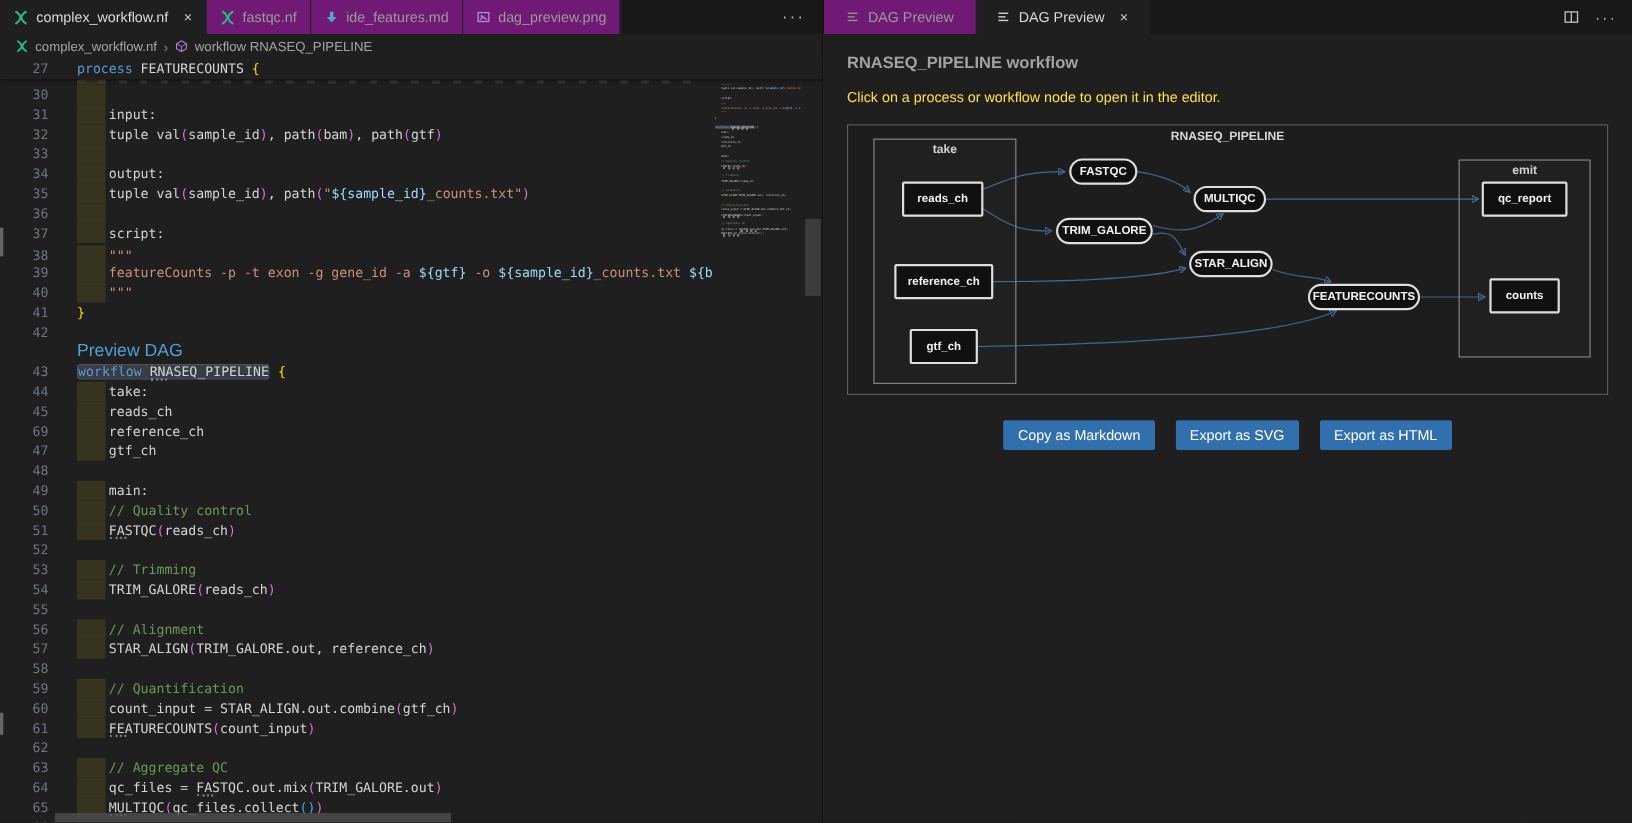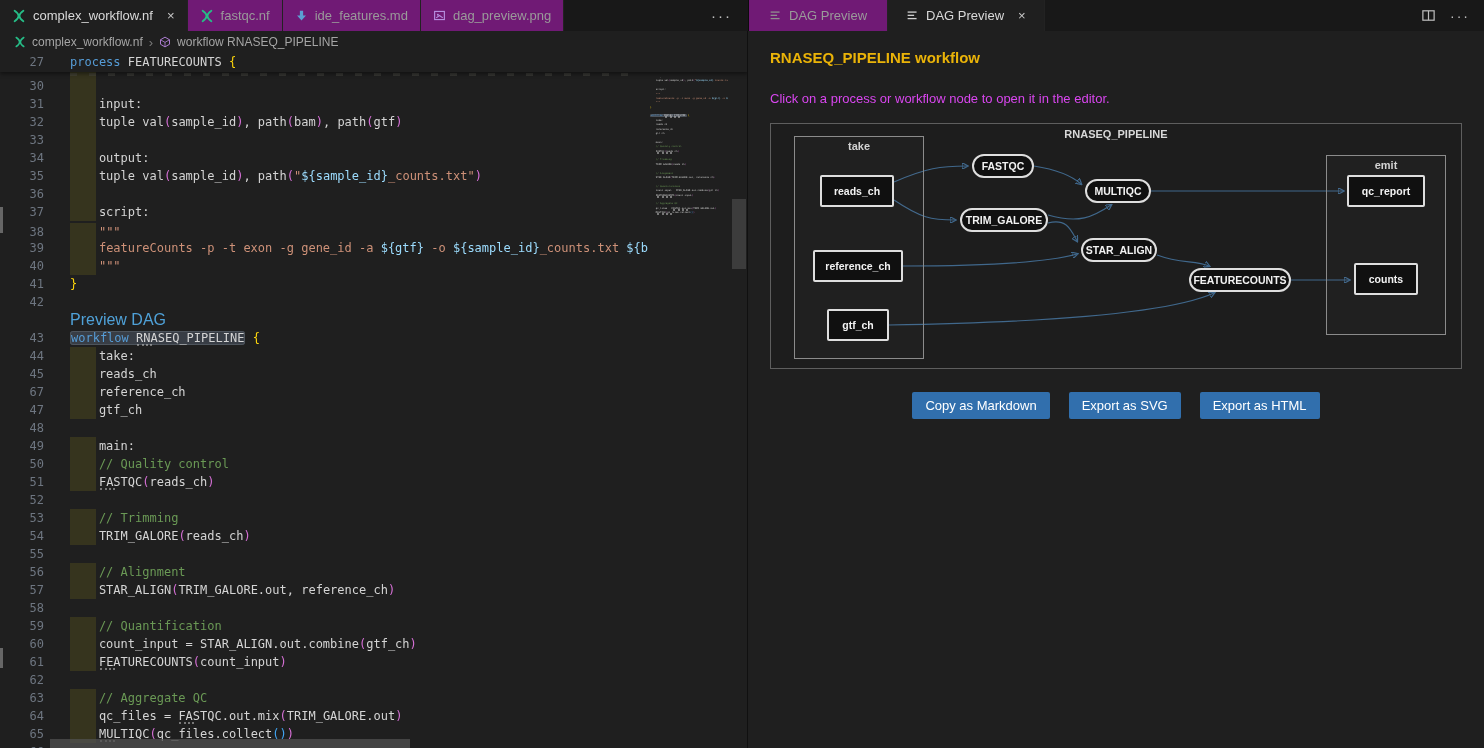--- a/index.html
+++ b/index.html
@@ -58,22 +58,22 @@
   
   .minimap { position:absolute; left:650px; top:0; width:78px; height:695px; overflow:hidden; }
   .mrow { height:4.4px; white-space:pre; font:2.4px "DejaVu Sans Mono", monospace; line-height:4.4px; }
   .vthumb { position:absolute; left:732px; top:146px; width:14px; height:70px; background:#5a5a5a; opacity:.5; }
   .hthumb { position:absolute; left:50px; top:686px; width:360px; height:9px; background:#525252; opacity:.75; }
   .edge-mark { position:absolute; left:0; width:3px; background:#787878; opacity:.8; }
 
   
   .panel { width:735px; background:#1f1f1f; position:relative; }
   .panel-inner { padding:18px 0 0 22px; }
-  .panel-title { font-size:15px; font-weight:bold; color:#eab308; }
-  .panel-sub { margin-top:25px; font-size:13px; color:#d946ef; }
+  .panel-title { font-size:15px; font-weight:bold; color:#a3a3a3; }
+  .panel-sub { margin-top:15px; font-size:13px; color:#fde047; }
   .dag-wrap { position:relative; width:692px; height:246px; margin-top:17px;
               border:1px solid #5e5e5e; background:#1d1d1d; }
   .dag-title { position:absolute; top:4px; left:0; width:100%; text-align:center;
                font-size:11px; font-weight:bold; color:#d8d8d8; }
   .cluster { position:absolute; border:1px solid #8b8b8b; background:rgba(255,255,255,0.015); }
   .cluster-label { position:absolute; top:3px; left:0; width:100%; text-align:center;
                    font-size:11px; font-weight:bold; color:#d2d2d2; }
   .dagnode { position:absolute; background:#101010; border:2px solid #dedede;
              display:flex; align-items:center; justify-content:center;
              font-size:10.5px; font-weight:bold; color:#f2f2f2; cursor:pointer; }
@@ -265,21 +265,21 @@
               <span class="ln">44</span>
               <span class="olive"></span>
               <span class="code"><span class="seg pl">    take:</span></span>
             </div>
             <div class="row" style="top: 312px;">
               <span class="ln">45</span>
               <span class="olive"></span>
               <span class="code"><span class="seg pl">    reads_ch</span></span>
             </div>
             <div class="row" style="top: 330px;">
-              <span class="ln">67</span>
+              <span class="ln">69</span>
               <span class="olive"></span>
               <span class="code"><span class="seg pl">    reference_ch</span></span>
             </div>
             <div class="row" style="top: 348px;">
               <span class="ln">47</span>
               <span class="olive"></span>
               <span class="code"><span class="seg pl">    gtf_ch</span></span>
             </div>
             <div class="row" style="top: 366px;">
               <span class="ln">48</span>

